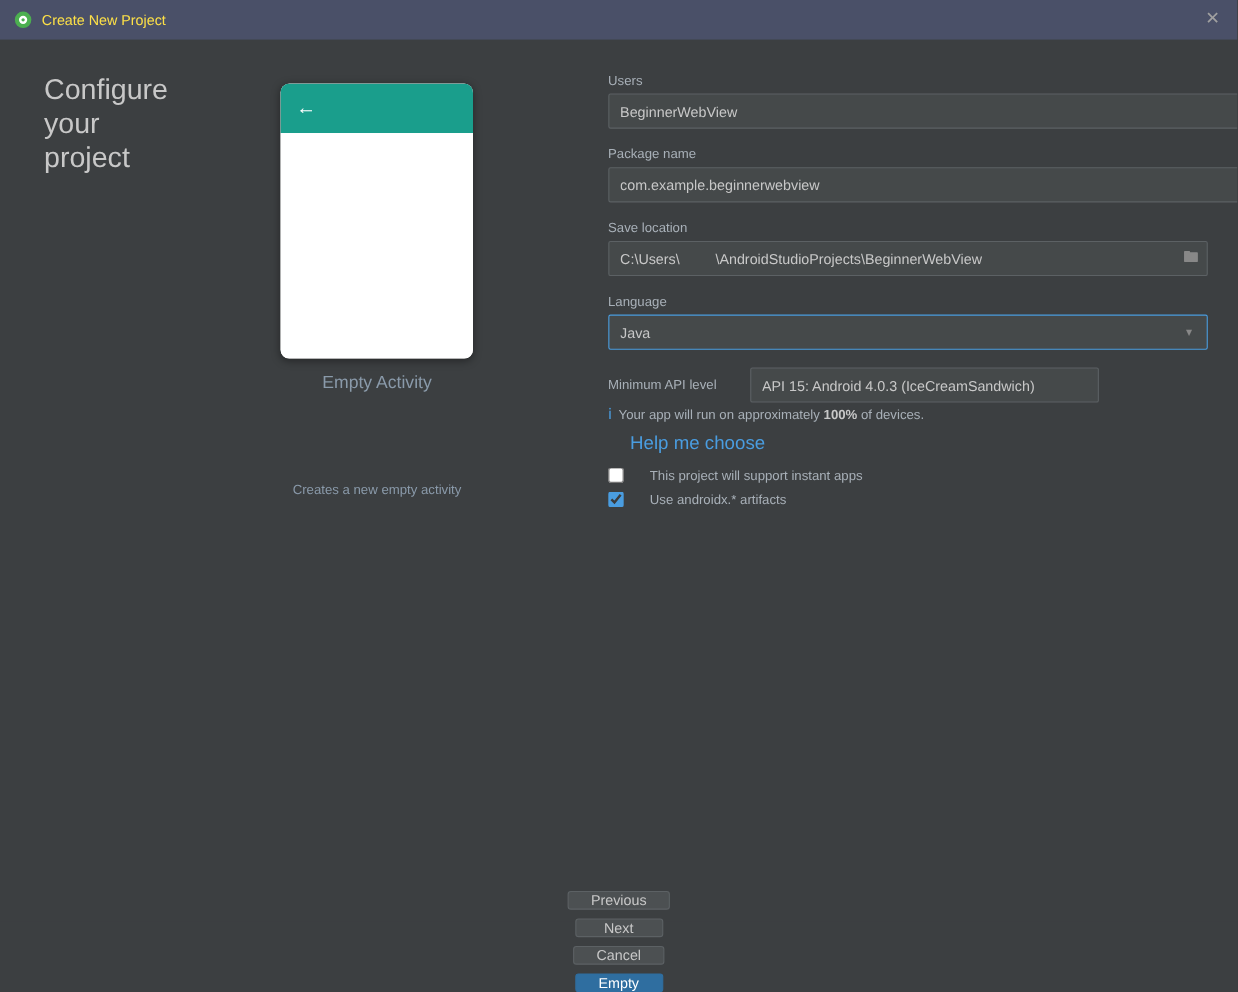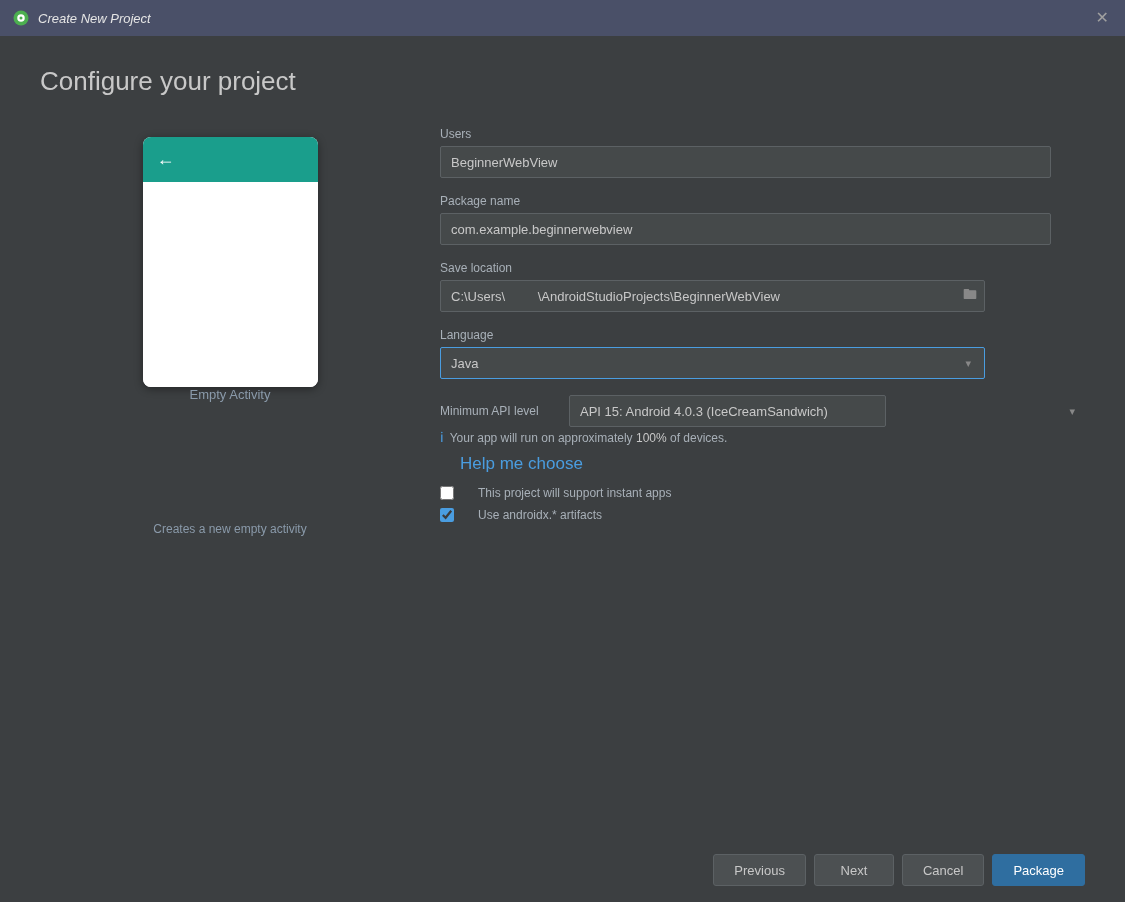--- a/index.html
+++ b/index.html
@@ -26,39 +26,38 @@
     .title-bar-left {
       display: flex;
       align-items: center;
       gap: 8px;
     }
     .title-bar-icon {
       width: 18px;
       height: 18px;
     }
     .title-bar-title {
-      color: #e5e5e5;
+      color: #fde047;
       font-size: 13px;
-      font-style: italic;
     }
     .title-bar-close {
       color: #a0a0a0;
       font-size: 16px;
       cursor: pointer;
       background: none;
       border: none;
       line-height: 1;
       padding: 2px 4px;
     }
 
     
     .main-content {
       flex: 1;
       display: flex;
-      flex-direction: column;
+      flex-direction: row;
       padding: 30px 40px 0 40px;
       overflow: hidden;
     }
 
     .page-title {
       color: #c8c8c8;
       font-size: 26px;
       font-weight: 300;
       margin-bottom: 30px;
     }
@@ -98,27 +97,28 @@
       font-size: 18px;
     }
     .phone-body {
       background: white;
       flex: 1;
       height: calc(100% - 45px);
     }
 
     .activity-label {
       color: #8a9aaa;
-      font-size: 13px;
+      font-size: 16px;
+      margin-top: 14px;
     }
 
     .description-label {
       color: #8a9aaa;
       font-size: 12px;
-      margin-top: 120px;
+      margin-top: 80px;
       text-align: center;
     }
 
     
     .right-panel {
       flex: 1;
       display: flex;
       flex-direction: column;
       gap: 0;
       padding-left: 20px;
@@ -245,21 +245,21 @@
       color: #4a9de0;
       font-size: 14px;
       flex-shrink: 0;
     }
     .info-text {
       color: #a8b0b8;
       font-size: 12px;
     }
     .info-text strong {
       color: #c8c8c8;
-      font-weight: 400;
+      font-weight: 700;
     }
     .help-link {
       color: #4a9de0;
       font-size: 17px;
       cursor: pointer;
       text-decoration: none;
       display: block;
       margin-left: 20px;
       margin-bottom: 12px;
     }
@@ -284,20 +284,21 @@
     
     .footer {
       height: 64px;
       display: flex;
       align-items: center;
       justify-content: flex-end;
       padding: 0 40px;
       gap: 8px;
       flex-shrink: 0;
       background: #3c3f41;
+      flex-direction: column;
     }
 
     .btn {
       height: 32px;
       padding: 0 20px;
       border-radius: 3px;
       font-size: 13px;
       cursor: pointer;
       border: 1px solid #5c6164;
       background: #4c5052;
@@ -404,14 +405,14 @@
       </div>
 
     </div>
   </div>
 </div>
 
 <div class="footer">
   <button class="btn">Previous</button>
   <button class="btn">Next</button>
   <button class="btn">Cancel</button>
-  <button class="btn btn-primary">Package</button>
+  <button class="btn btn-primary">Empty</button>
 </div>
 
 </body></html>

